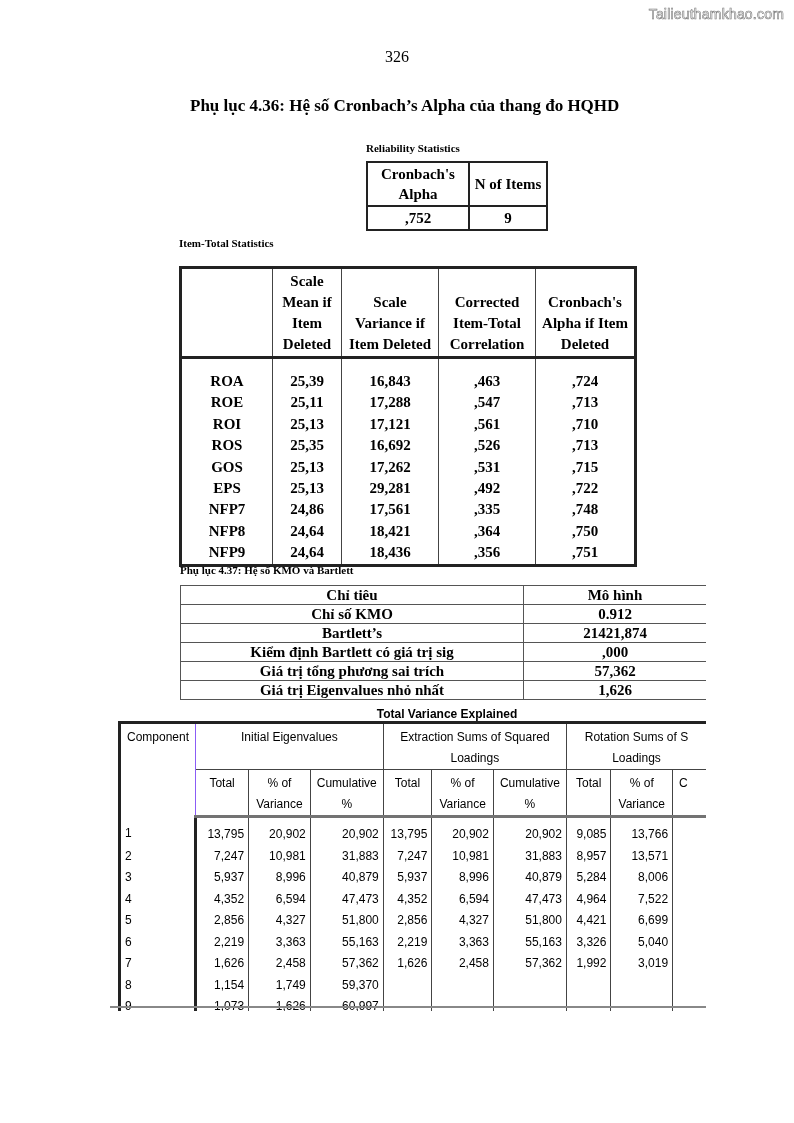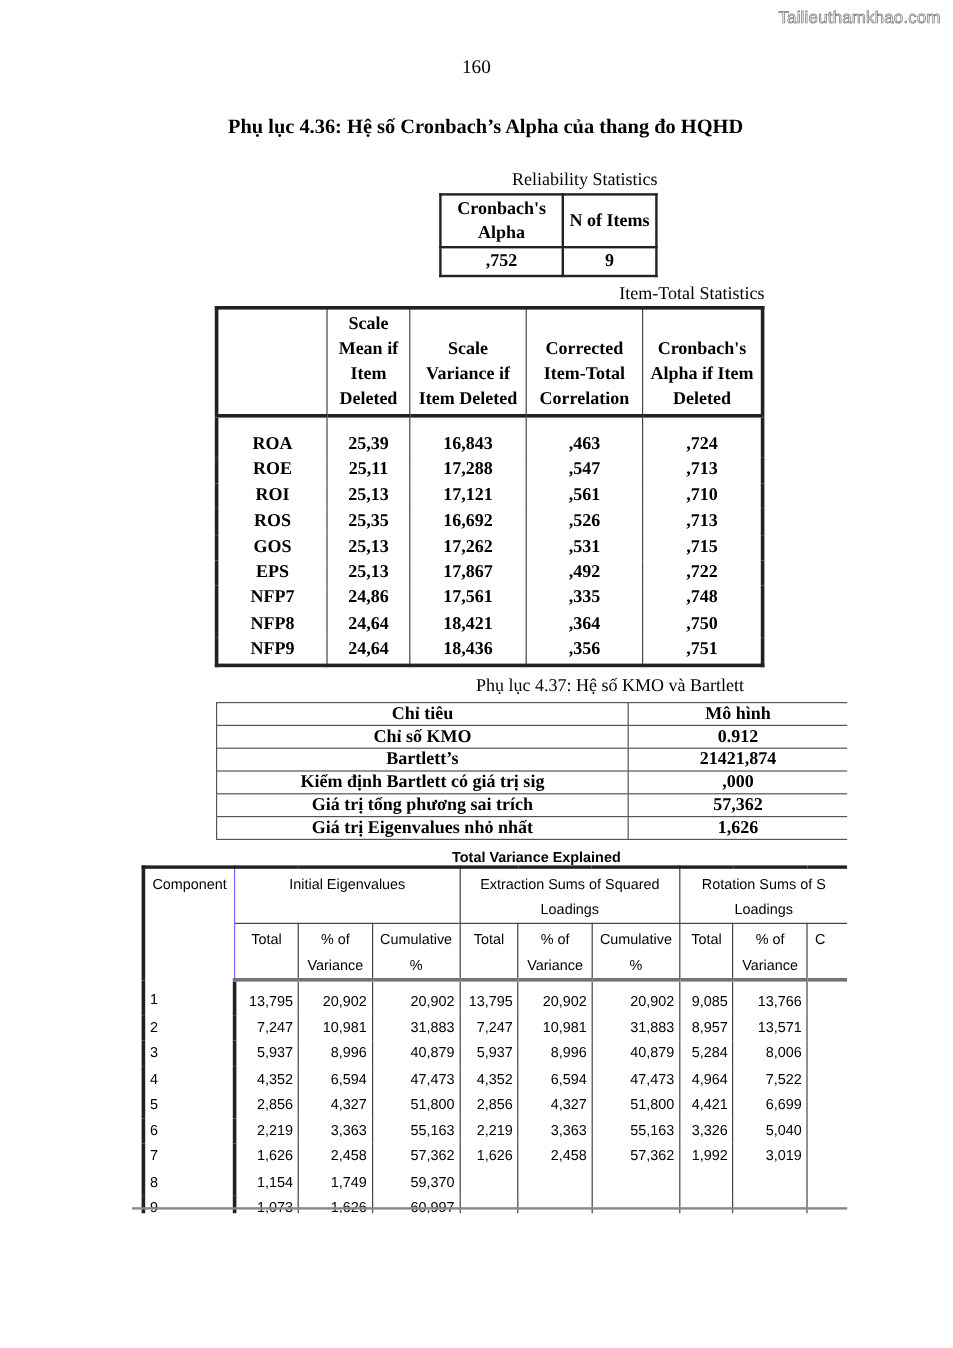--- a/index.html
+++ b/index.html
@@ -1,26 +1,26 @@
 <!DOCTYPE html>
 <html><head>
 <meta charset="utf-8">
 <style>
   html, body { margin:0; padding:0; background:#ffffff; }
   body { width:794px; height:1123px; position:relative; overflow:hidden; color:#000; font-family:"Liberation Serif", serif; }
   .watermark { position:absolute; top:6px; right:10px; font-family:"Liberation Sans", sans-serif; font-size:14px; color:#ffffff; -webkit-text-stroke:0.6px #777; letter-spacing:0.2px; }
   .page-num { position:absolute; top:48px; left:0; width:794px; text-align:center; font-size:16px; }
   .h1 { position:absolute; font-weight:bold; font-size:17px; white-space:nowrap; }
-  .cap { position:absolute; font-weight:normal; font-size:15px; text-align:right; white-space:nowrap; }
+  .cap { position:absolute; font-weight:bold; font-size:11px; text-align:left; white-space:nowrap; }
   table { border-collapse:collapse; position:absolute; }
   
   .rel { left:366px; top:161px; width:182px; font-weight:bold; font-size:15px; }
   .rel td { border:2px solid #222; text-align:center; padding:1px 4px; line-height:20px; }
   
-  .itt { left:179px; top:255px; width:458px; font-weight:bold; font-size:15px; border:3px solid #222; }
+  .itt { left:179px; top:266px; width:458px; font-weight:bold; font-size:15px; border:3px solid #222; }
   .itt th { font-weight:bold; border-left:1.5px solid #444; line-height:21px; padding:2px 2px 1px; vertical-align:bottom; border-bottom:3px solid #222; }
   .itt th:first-child { border-left:none; }
   .itt td { text-align:center; line-height:21.4px; padding:0 2px; border-left:1.5px solid #444; }
   .itt td:first-child { border-left:none; }
   .itt tr.first td { padding-top:12px; }
   
   .kmo { left:180px; top:585px; width:526px; font-weight:bold; font-size:15px; }
   .kmo td { border:1px solid #555; text-align:center; line-height:18px; padding:0; }
   .kmo td:last-child { border-right:none; }
   
@@ -34,21 +34,21 @@
   .tve tr.grp th { border-bottom:1.5px solid #444; height:40px; }
   .tve tr.grp th.comp { border-bottom:none; }
   .tve tr.sub th { border-bottom:3px solid #737373; height:40px; }
   .tve tr.r1 td { padding-top:6px; }
   .tve-bottom { position:absolute; left:110px; top:1006px; width:596px; height:0; border-top:2px solid #888; }
 </style>
 </head>
 <body>
 
 <div class="watermark">Tailieuthamkhao.com</div>
-<div class="page-num">160</div>
+<div class="page-num">326</div>
 
 <div class="h1" style="left:190px; top:96px;">Phụ lục 4.36: Hệ số Cronbach’s Alpha của thang đo HQHD</div>
 
 <div class="cap" style="left:366px; top:142px; width:182px;">Reliability Statistics</div>
 <table class="rel">
   <tbody>
       <tr>
     <td style="width:92px;">Cronbach's Alpha</td>
     <td>N of Items</td>
   </tr>
@@ -102,21 +102,21 @@
       <tr>
         <td>GOS</td>
         <td>25,13</td>
         <td>17,262</td>
         <td>,531</td>
         <td>,715</td>
       </tr>
       <tr>
         <td>EPS</td>
         <td>25,13</td>
-        <td>17,867</td>
+        <td>29,281</td>
         <td>,492</td>
         <td>,722</td>
       </tr>
       <tr>
         <td>NFP7</td>
         <td>24,86</td>
         <td>17,561</td>
         <td>,335</td>
         <td>,748</td>
       </tr>

